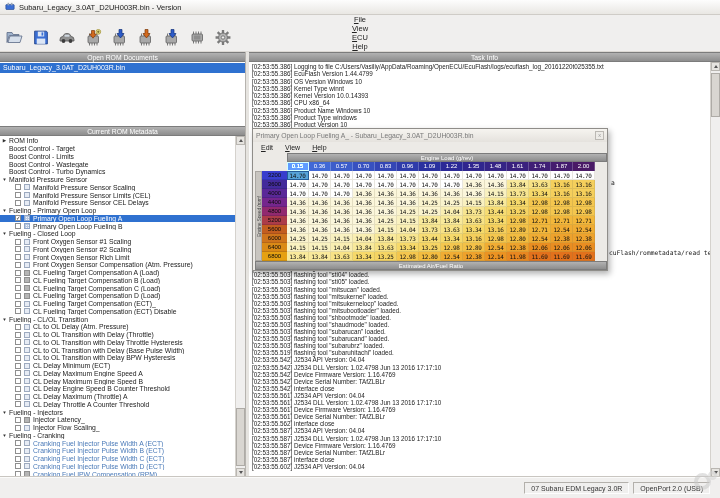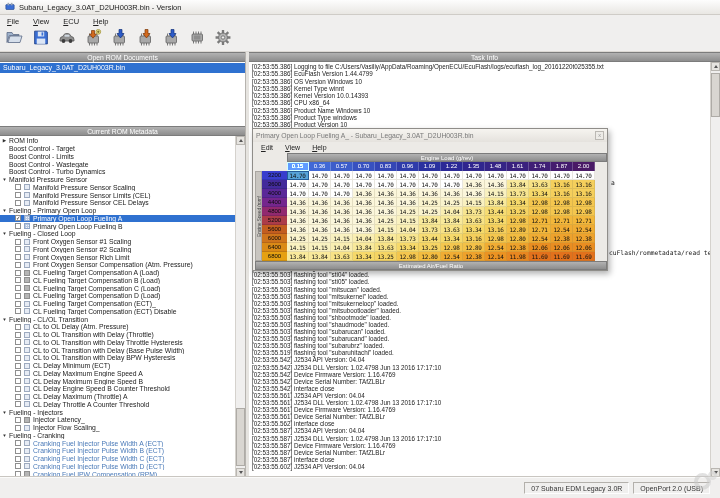--- a/index.html
+++ b/index.html
@@ -4,21 +4,21 @@
 <style>
   html,body{margin:0;padding:0;background:#888;}
   *{box-sizing:border-box;font-family:"Liberation Sans",sans-serif;}
   #app{position:relative;width:720px;height:498px;background:#f0efee;overflow:hidden;margin:0 auto;}
 
   
   .titlebar{height:15px;display:flex;align-items:center;gap:4px;padding:0 5px;background:linear-gradient(#fdfdfd,#e9e7e3);border-bottom:1px solid #cfccc7;font-size:7.5px;color:#222;}
   .titlebar svg{width:10px;height:10px;}
 
   
-  .menubar{height:13px;display:flex;align-items:center;font-size:7.5px;color:#222;}
+  .menubar{height:13px;display:flex;align-items:center;font-size:7.5px;color:#222;flex-direction:column;}
   .menu-item{padding:0 7px;cursor:default;}
   .menu-item u{text-decoration:underline;}
 
   
   .toolbar{height:24px;display:flex;align-items:center;gap:6px;padding-left:5px;border-bottom:1px solid #dcd9d4;}
   .tbtn{width:20px;height:20px;display:flex;align-items:center;justify-content:center;}
   .tbtn svg{width:18px;height:17px;}
 
   
   .content{position:absolute;top:52px;left:0;right:0;bottom:21px;}

